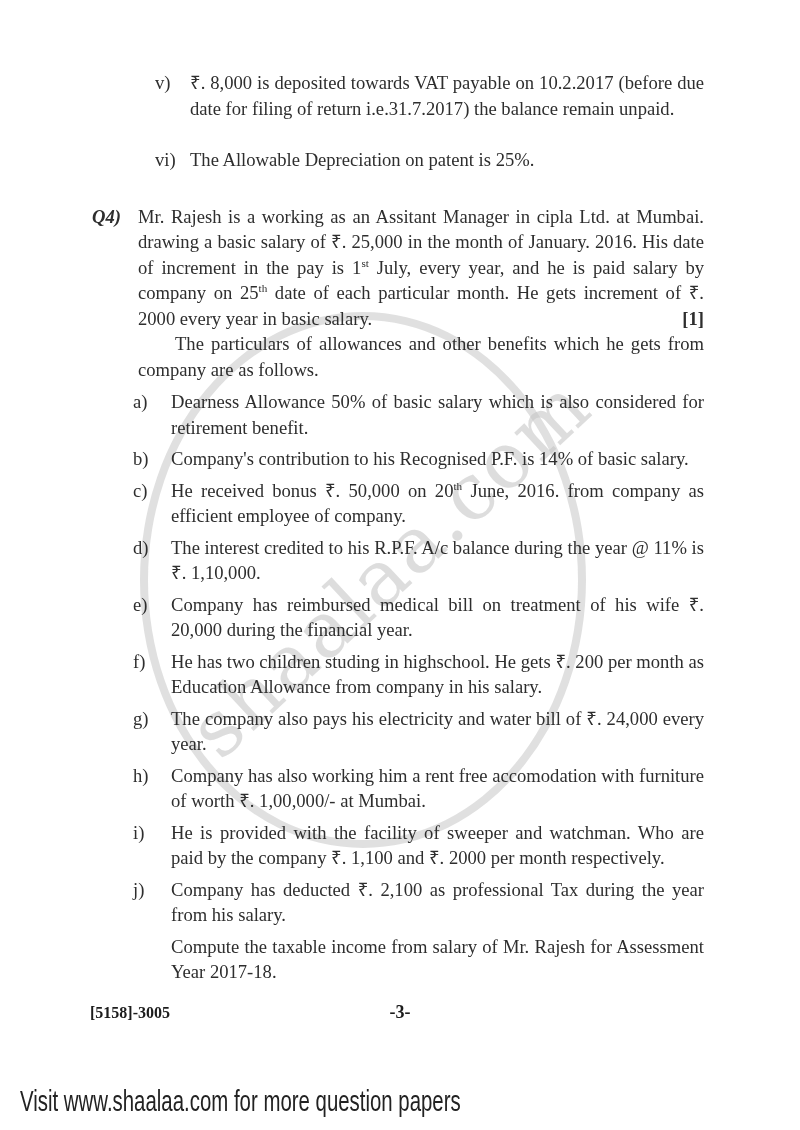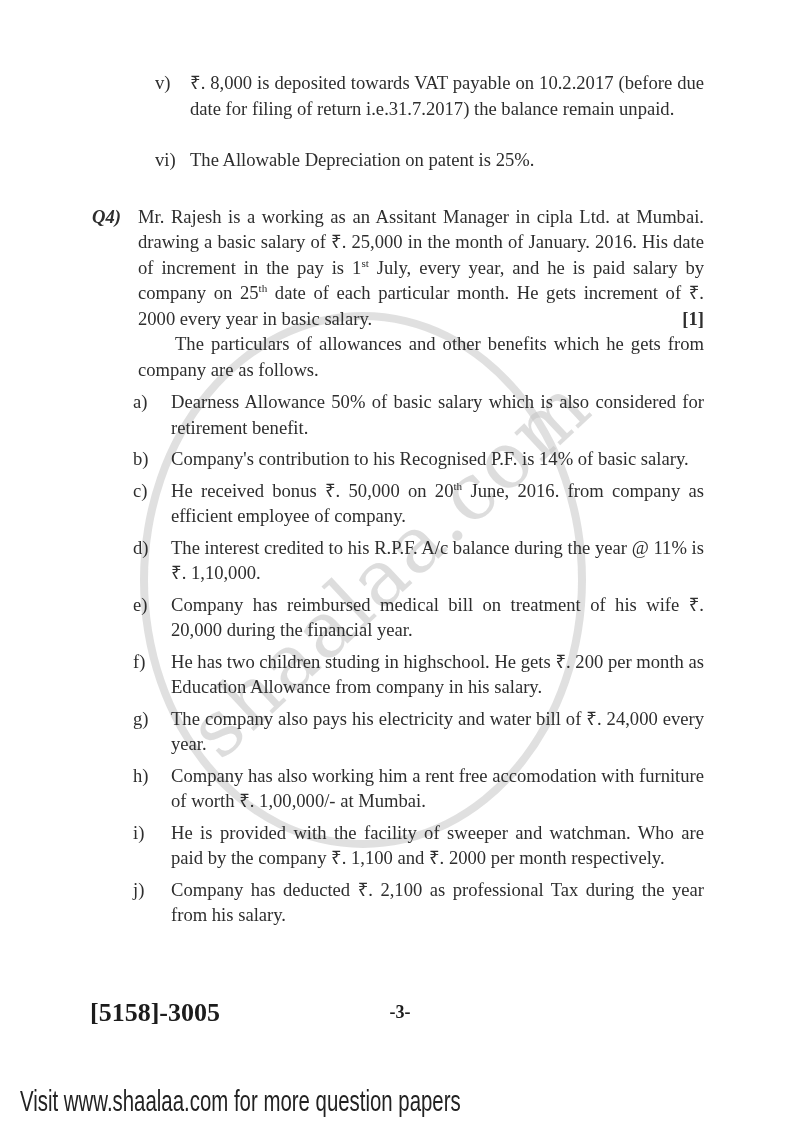--- a/index.html
+++ b/index.html
@@ -61,21 +61,21 @@
     position:relative; margin-left:171px; width:533px;
     text-align:justify; margin-bottom:6px;
   }
   .item .ilbl { position:absolute; left:-38px; top:0; }
 
   .closing { margin-left:171px; width:533px; text-align:justify; margin-top:3px; }
 
   .sup { font-size:0.6em; vertical-align:super; line-height:0; }
 
   .footer-row { position:absolute; z-index:1; top:1000px; left:0; width:800px; }
-  .booklet { position:absolute; left:90px; font-weight:bold; font-size:26px; color:#1c1c1c; }
+  .booklet { position:absolute; left:90px; font-weight:bold; font-size:16px; color:#1c1c1c; }
   .pageno  { position:absolute; left:355px; width:90px; text-align:center; font-weight:bold; font-size:18px; color:#1c1c1c; }
 
   .caption {
     position:absolute; z-index:1;
     left:20px; top:1088px;
     font-family:"Liberation Sans", sans-serif;
     font-size:30px; color:#222222;
     transform:scaleX(0.68); transform-origin:left top;
     white-space:nowrap;
   }
@@ -151,20 +151,21 @@
     <div class="item">
       <span class="ilbl">i)</span>
       <span>He is provided with the facility of sweeper and watchman. Who are paid by the company ₹. 1,100 and ₹. 2000 per month respectively.</span>
     </div>
 
     <div class="item">
       <span class="ilbl">j)</span>
       <span>Company has deducted ₹. 2,100 as professional Tax during the year from his salary.</span>
     </div>
 
+    <div class="closing">Compute the taxable income from salary of Mr. Rajesh for Assessment Year 2017-18.</div>
 
   </div>
 
   <div class="footer-row">
     <span class="booklet">[5158]-3005</span>
     <span class="pageno">-3-</span>
   </div>
 
   <div class="caption">Visit www.shaalaa.com for more question papers</div>
 

